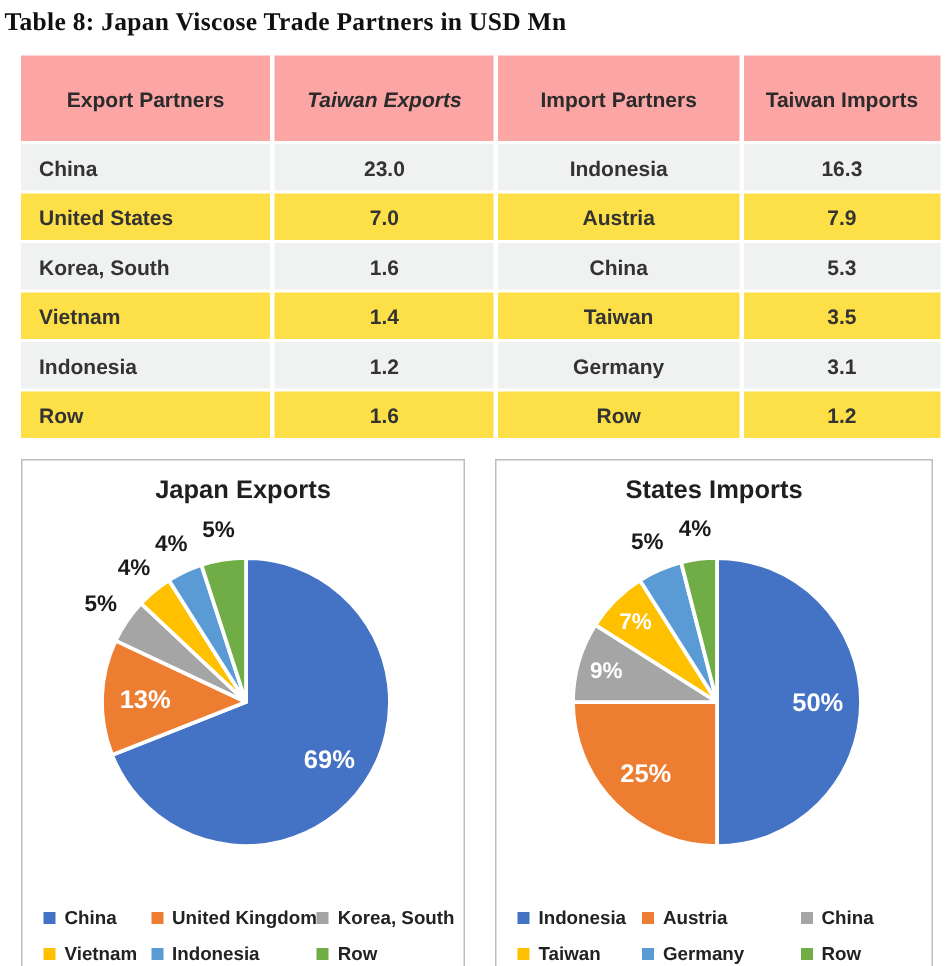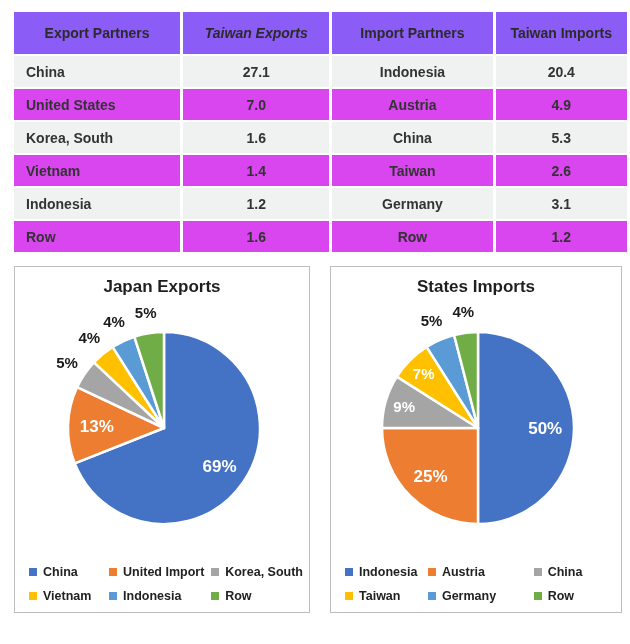--- a/index.html
+++ b/index.html
@@ -10,31 +10,31 @@
   .doc-title{
     font-family:"Liberation Serif",serif;
     font-weight:700;font-size:17px;color:#101010;
     margin:5px 0 0 3px;letter-spacing:.2px;
   }
   table.trade-table{
     border-collapse:separate;border-spacing:3px 2px;
     margin:10px 0 0 11px;
   }
   table.trade-table th{
-    background:#8b5cf6;color:#2b2b2b;
-    font-size:14px;font-weight:700;height:42px;
+    background:#fca5a5;color:#2b2b2b;
+    font-size:14px;font-weight:700;height:57px;
     text-align:center;padding:0 4px;
   }
   table.trade-table th:nth-child(1){width:160px;}
   table.trade-table th:nth-child(2){width:140px;font-style:italic;}
   table.trade-table th:nth-child(3){width:154px;}
   table.trade-table th:nth-child(4){width:125px;}
   table.trade-table td{
     font-size:14px;font-weight:700;color:#333333;
-    height:31px;text-align:center;padding:0 4px;background:#d946ef;
+    height:31px;text-align:center;padding:0 4px;background:#fde047;
   }
   table.trade-table td.left{text-align:left;padding-left:12px;}
   table.trade-table tr.striped td{background:#f0f1f1;}
 
   .charts{display:flex;gap:20px;margin:12px 0 0 14px;}
   .chart-panel{
     position:relative;box-sizing:border-box;
     width:296px;height:347px;
     border:1px solid #bdbdbd;background:#ffffff;
   }
@@ -52,54 +52,55 @@
   }
   .legend-item{display:flex;align-items:center;gap:6px;
     font-size:12.5px;font-weight:700;color:#222222;white-space:nowrap;}
   .swatch{width:8px;height:8px;flex:0 0 8px;display:inline-block;}
 </style>
 </head>
 <body>
 
 <div class="page">
 
+  <div class="doc-title">Table 8: Japan Viscose Trade Partners in USD Mn</div>
 
   <table class="trade-table">
     <thead>
       <tr id="thead-row">
           <th>Export Partners</th>
           <th>Taiwan Exports</th>
           <th>Import Partners</th>
           <th>Taiwan Imports</th>
         </tr>
     </thead>
     <tbody id="tbody">
         <tr class="striped">
           <td class="left">China</td>
-          <td>27.1</td>
+          <td>23.0</td>
           <td>Indonesia</td>
-          <td>20.4</td>
+          <td>16.3</td>
         </tr>
         <tr>
           <td class="left">United States</td>
           <td>7.0</td>
           <td>Austria</td>
-          <td>4.9</td>
+          <td>7.9</td>
         </tr>
         <tr class="striped">
           <td class="left">Korea, South</td>
           <td>1.6</td>
           <td>China</td>
           <td>5.3</td>
         </tr>
         <tr>
           <td class="left">Vietnam</td>
           <td>1.4</td>
           <td>Taiwan</td>
-          <td>2.6</td>
+          <td>3.5</td>
         </tr>
         <tr class="striped">
           <td class="left">Indonesia</td>
           <td>1.2</td>
           <td>Germany</td>
           <td>3.1</td>
         </tr>
         <tr>
           <td class="left">Row</td>
           <td>1.6</td>
@@ -126,21 +127,21 @@
           <text x="93.1" y="25.0" dy="0.36em" text-anchor="middle" class="pie-label-out" font-size="15">4%</text>
           <text x="124.7" y="15.3" dy="0.36em" text-anchor="middle" class="pie-label-out" font-size="15">5%</text>
         </svg>
         <div class="legend">
           <div class="legend-item">
             <span class="swatch" style="background: rgb(68, 114, 196);"></span>
             <span>China</span>
           </div>
           <div class="legend-item">
             <span class="swatch" style="background: rgb(237, 125, 49);"></span>
-            <span>United Import</span>
+            <span>United Kingdom</span>
           </div>
           <div class="legend-item">
             <span class="swatch" style="background: rgb(165, 165, 165);"></span>
             <span>Korea, South</span>
           </div>
           <div class="legend-item">
             <span class="swatch" style="background: rgb(255, 192, 0);"></span>
             <span>Vietnam</span>
           </div>
           <div class="legend-item">

